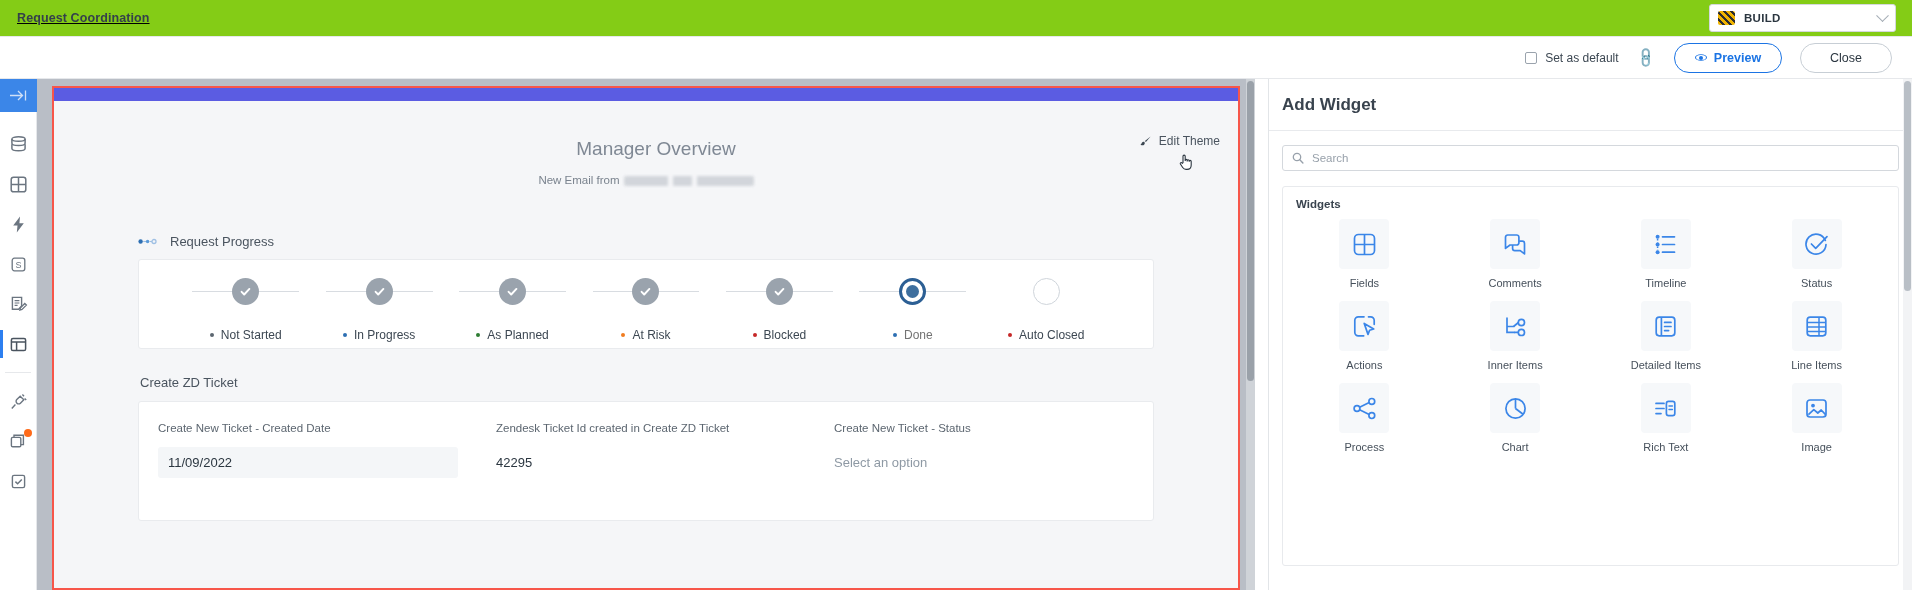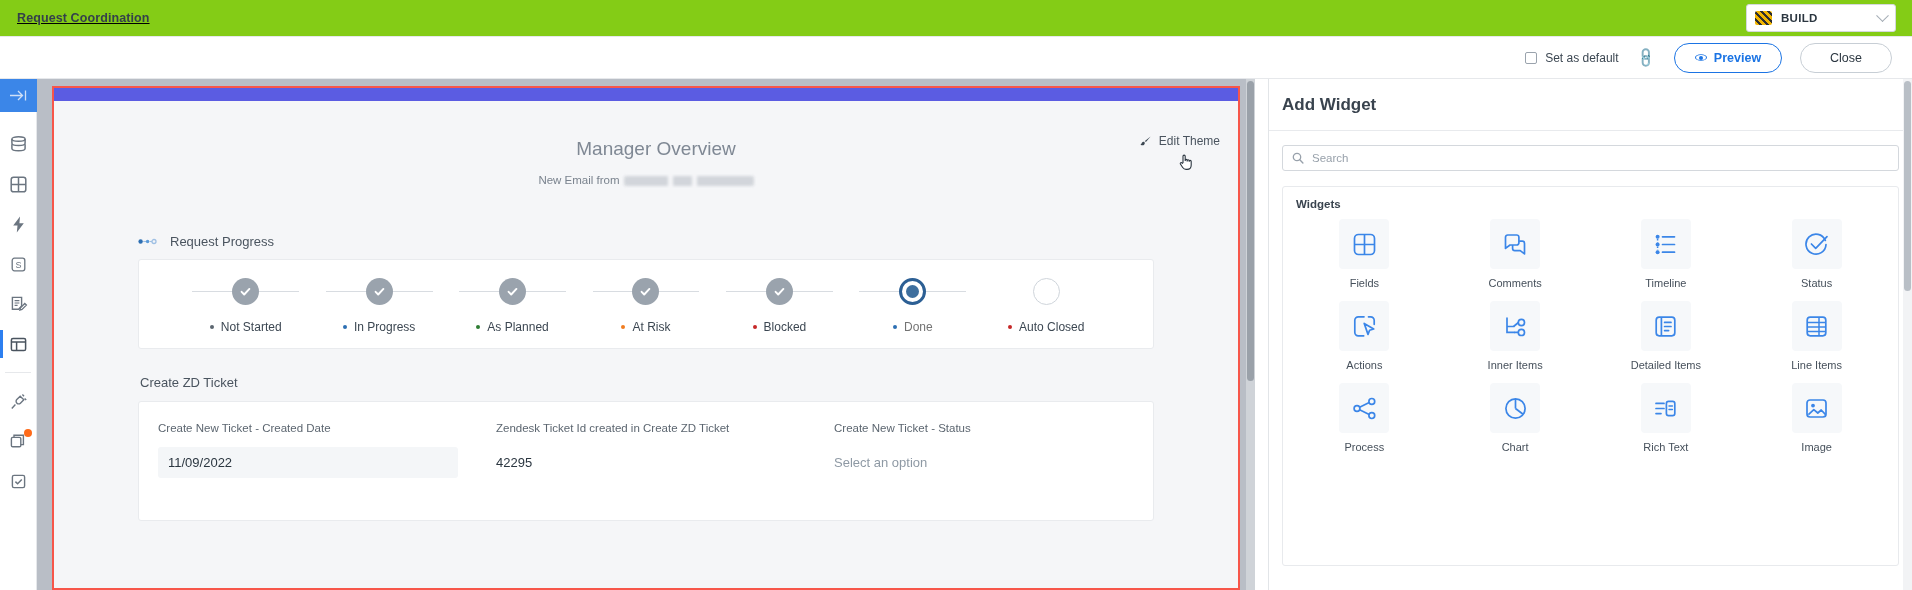--- a/index.html
+++ b/index.html
@@ -16,21 +16,21 @@
     position: absolute; top: 0; left: 0; width: 1912px; height: 37px;
     background: #84cc16; border-bottom: 1px solid #e6e8eb;
     display: flex; align-items: center; text-decoration: underline;
   }
   .topbar-title {
     margin-left: 17px; font-size: 12.5px; font-weight: bold; color: #34404b;
     letter-spacing: .1px;
   }
   .build-select {
     position: absolute; right: 16px; top: 4px;
-    width: 150px; height: 28px;
+    width: 187px; height: 28px;
     border: 1px solid #d4d8dd; border-radius: 3px; background: #fff;
     display: flex; align-items: center; padding: 0 8px; cursor: pointer;
   }
   .build-swatch {
     width: 17px; height: 14px; border-radius: 2px; overflow: hidden;
     background: repeating-linear-gradient(45deg,#f0b400 0 3px,#2e2e2e 3px 5px);
     flex: none;
   }
   .build-label {
     margin-left: 9px; font-size: 11.5px; font-weight: bold; color: #2b3640;
@@ -155,21 +155,21 @@
   }
   .circle svg { display: block; }
   .circle.current {
     background: #fff; border: 3px solid #2c5f94;
   }
   .circle.current::after {
     content:''; width: 13px; height: 13px; border-radius: 50%; background: #3e6f9e;
   }
   .circle.empty { background: #fff; border: 1.6px solid #cfd5db; }
   .step-label {
-    margin-top: 15px; font-size: 12px; color: #3c4752; display: flex; align-items: center;
+    margin-top: 23px; font-size: 12px; color: #3c4752; display: flex; align-items: center;
     white-space: nowrap;
   }
   .step-label.active { color: #737373; }
   .sdot { width: 4px; height: 4px; border-radius: 50%; margin-right: 7px; flex: none; }
 
   
   .zd-head { padding: 26px 0 11px 86px; font-size: 13px; color: #4a545f; }
   .zd-card { margin: 0 84px; background: #fff; border: 1px solid #e9ebee; border-radius: 3px;
              height: 120px; padding: 20px 0 0 0; display: flex; }
   .zd-col { flex: 1; padding-left: 19px; }

